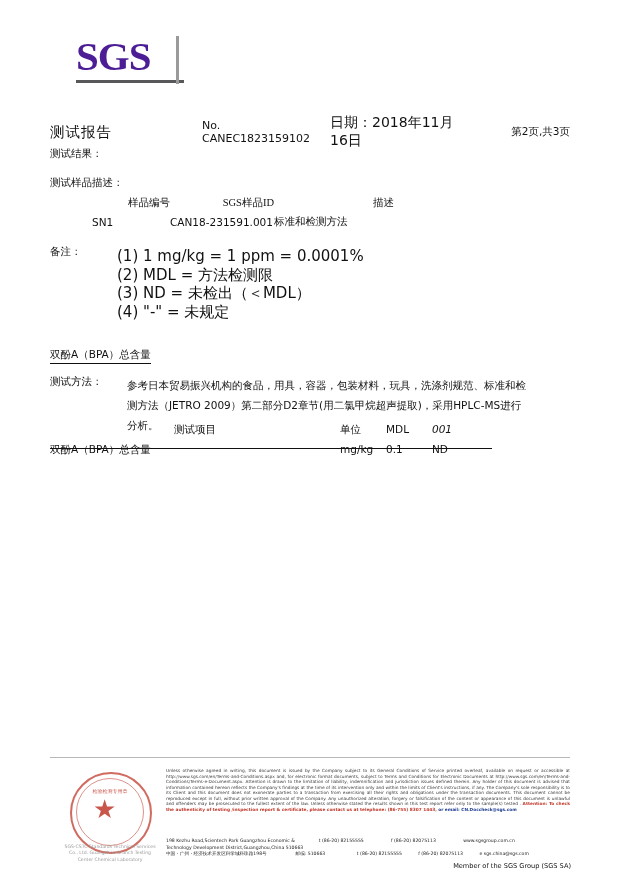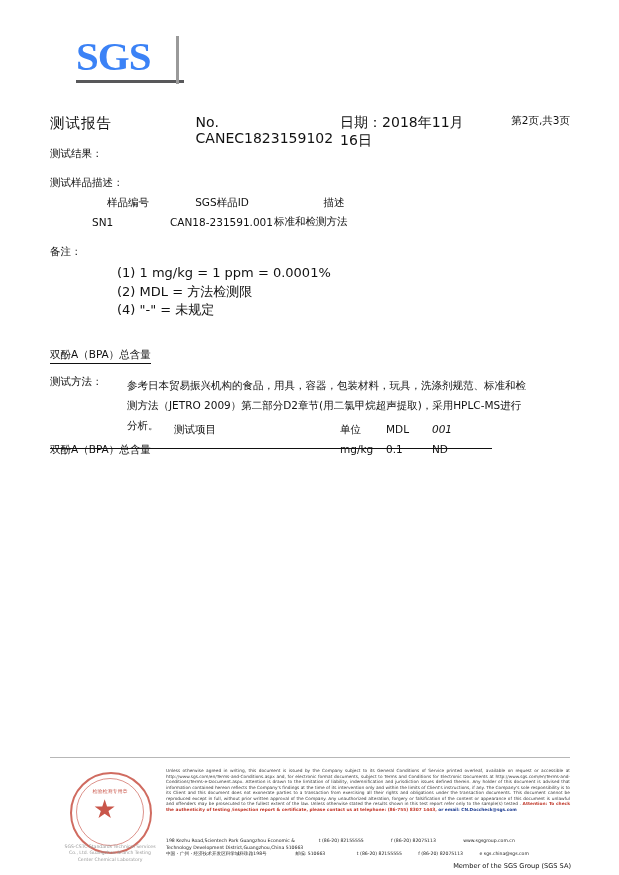--- a/index.html
+++ b/index.html
@@ -25,21 +25,21 @@
     position: absolute;
     left: 76px;
     top: 34px;
     width: 108px;
   }
   .logo-text {
     font-family: "Liberation Serif", serif;
     font-weight: bold;
     font-size: 41px;
     letter-spacing: -1px;
-    color: #3b82f6;
+    color: #4c1d95;
     line-height: 44px;
   }
   .logo-rule {
     margin-top: 2px;
     height: 3px;
     background: #58585a;
   }
   .logo-bar {
     position: absolute;
     left: 176px;
@@ -49,30 +49,30 @@
     background: #9a9a9a;
   }
 
   
   .title-row {
     position: absolute;
     left: 50px;
     top: 114px;
     width: 520px;
     display: flex;
-    align-items: flex-start;
+    align-items: center;
   }
   .doc-title {
     font-size: 14.5px;
     color: #111;
     letter-spacing: 1px;
     width: 152px;
   }
   .report-no {
-    font-size: 14px;
+    font-size: 11px;
     color: #111;
     flex: 1;
   }
   .report-date {
     font-size: 14px;
     color: #111;
     width: 132px;
     text-align: left;
     margin-left: 7px;
   }
@@ -105,38 +105,39 @@
   .sample-table {
     position: absolute;
     left: 86px;
     top: 196px;
     font-size: 10.5px;
     color: #111;
     border-collapse: collapse;
   }
   .sample-table th {
     font-weight: normal;
-    text-align: center;
+    text-align: right;
     padding: 0 0 5px 0;
+    font-family: Liberation Serif, serif;
   }
   .sample-table td {
     padding: 0;
     text-align: left;
   }
   .col-a { width: 78px; }
   .col-b { width: 104px; }
   .col-c { width: 120px; }
   .sample-table td.idx { padding-left: 6px; }
 
   
   .remarks {
     position: absolute;
     left: 117px;
-    top: 264px;
-    font-size: 13px;
+    top: 247px;
+    font-size: 15px;
     color: #111;
     line-height: 18.5px;
   }
 
   
   .method-label {
     position: absolute;
     left: 50px;
     top: 375px;
     font-size: 10.5px;
@@ -342,20 +343,21 @@
         <td class="col-b">CAN18-231591.001</td>
         <td class="col-c">标准和检测方法</td>
       </tr>
     </tbody>
   </table>
 
   <div class="t" style="left:50px; top:245px;">备注：</div>
   <div class="remarks">
     <div>(1) 1 mg/kg = 1 ppm = 0.0001%</div>
     <div>(2) MDL = 方法检测限</div>
+    <div>(3) ND = 未检出（＜MDL）</div>
     <div>(4) "-" = 未规定</div>
   </div>
 
   <div class="uline" style="left:50px; top:348px;">双酚A（BPA）总含量</div>
 
   <div class="method-label">测试方法：</div>
   <div class="method-body">参考日本贸易振兴机构的食品，用具，容器，包装材料，玩具，洗涤剂规范、标准和检测方法（JETRO 2009）第二部分D2章节(用二氯甲烷超声提取)，采用HPLC-MS进行分析。</div>
 
   <div class="result-head">
     <div class="cell-name">测试项目</div>

